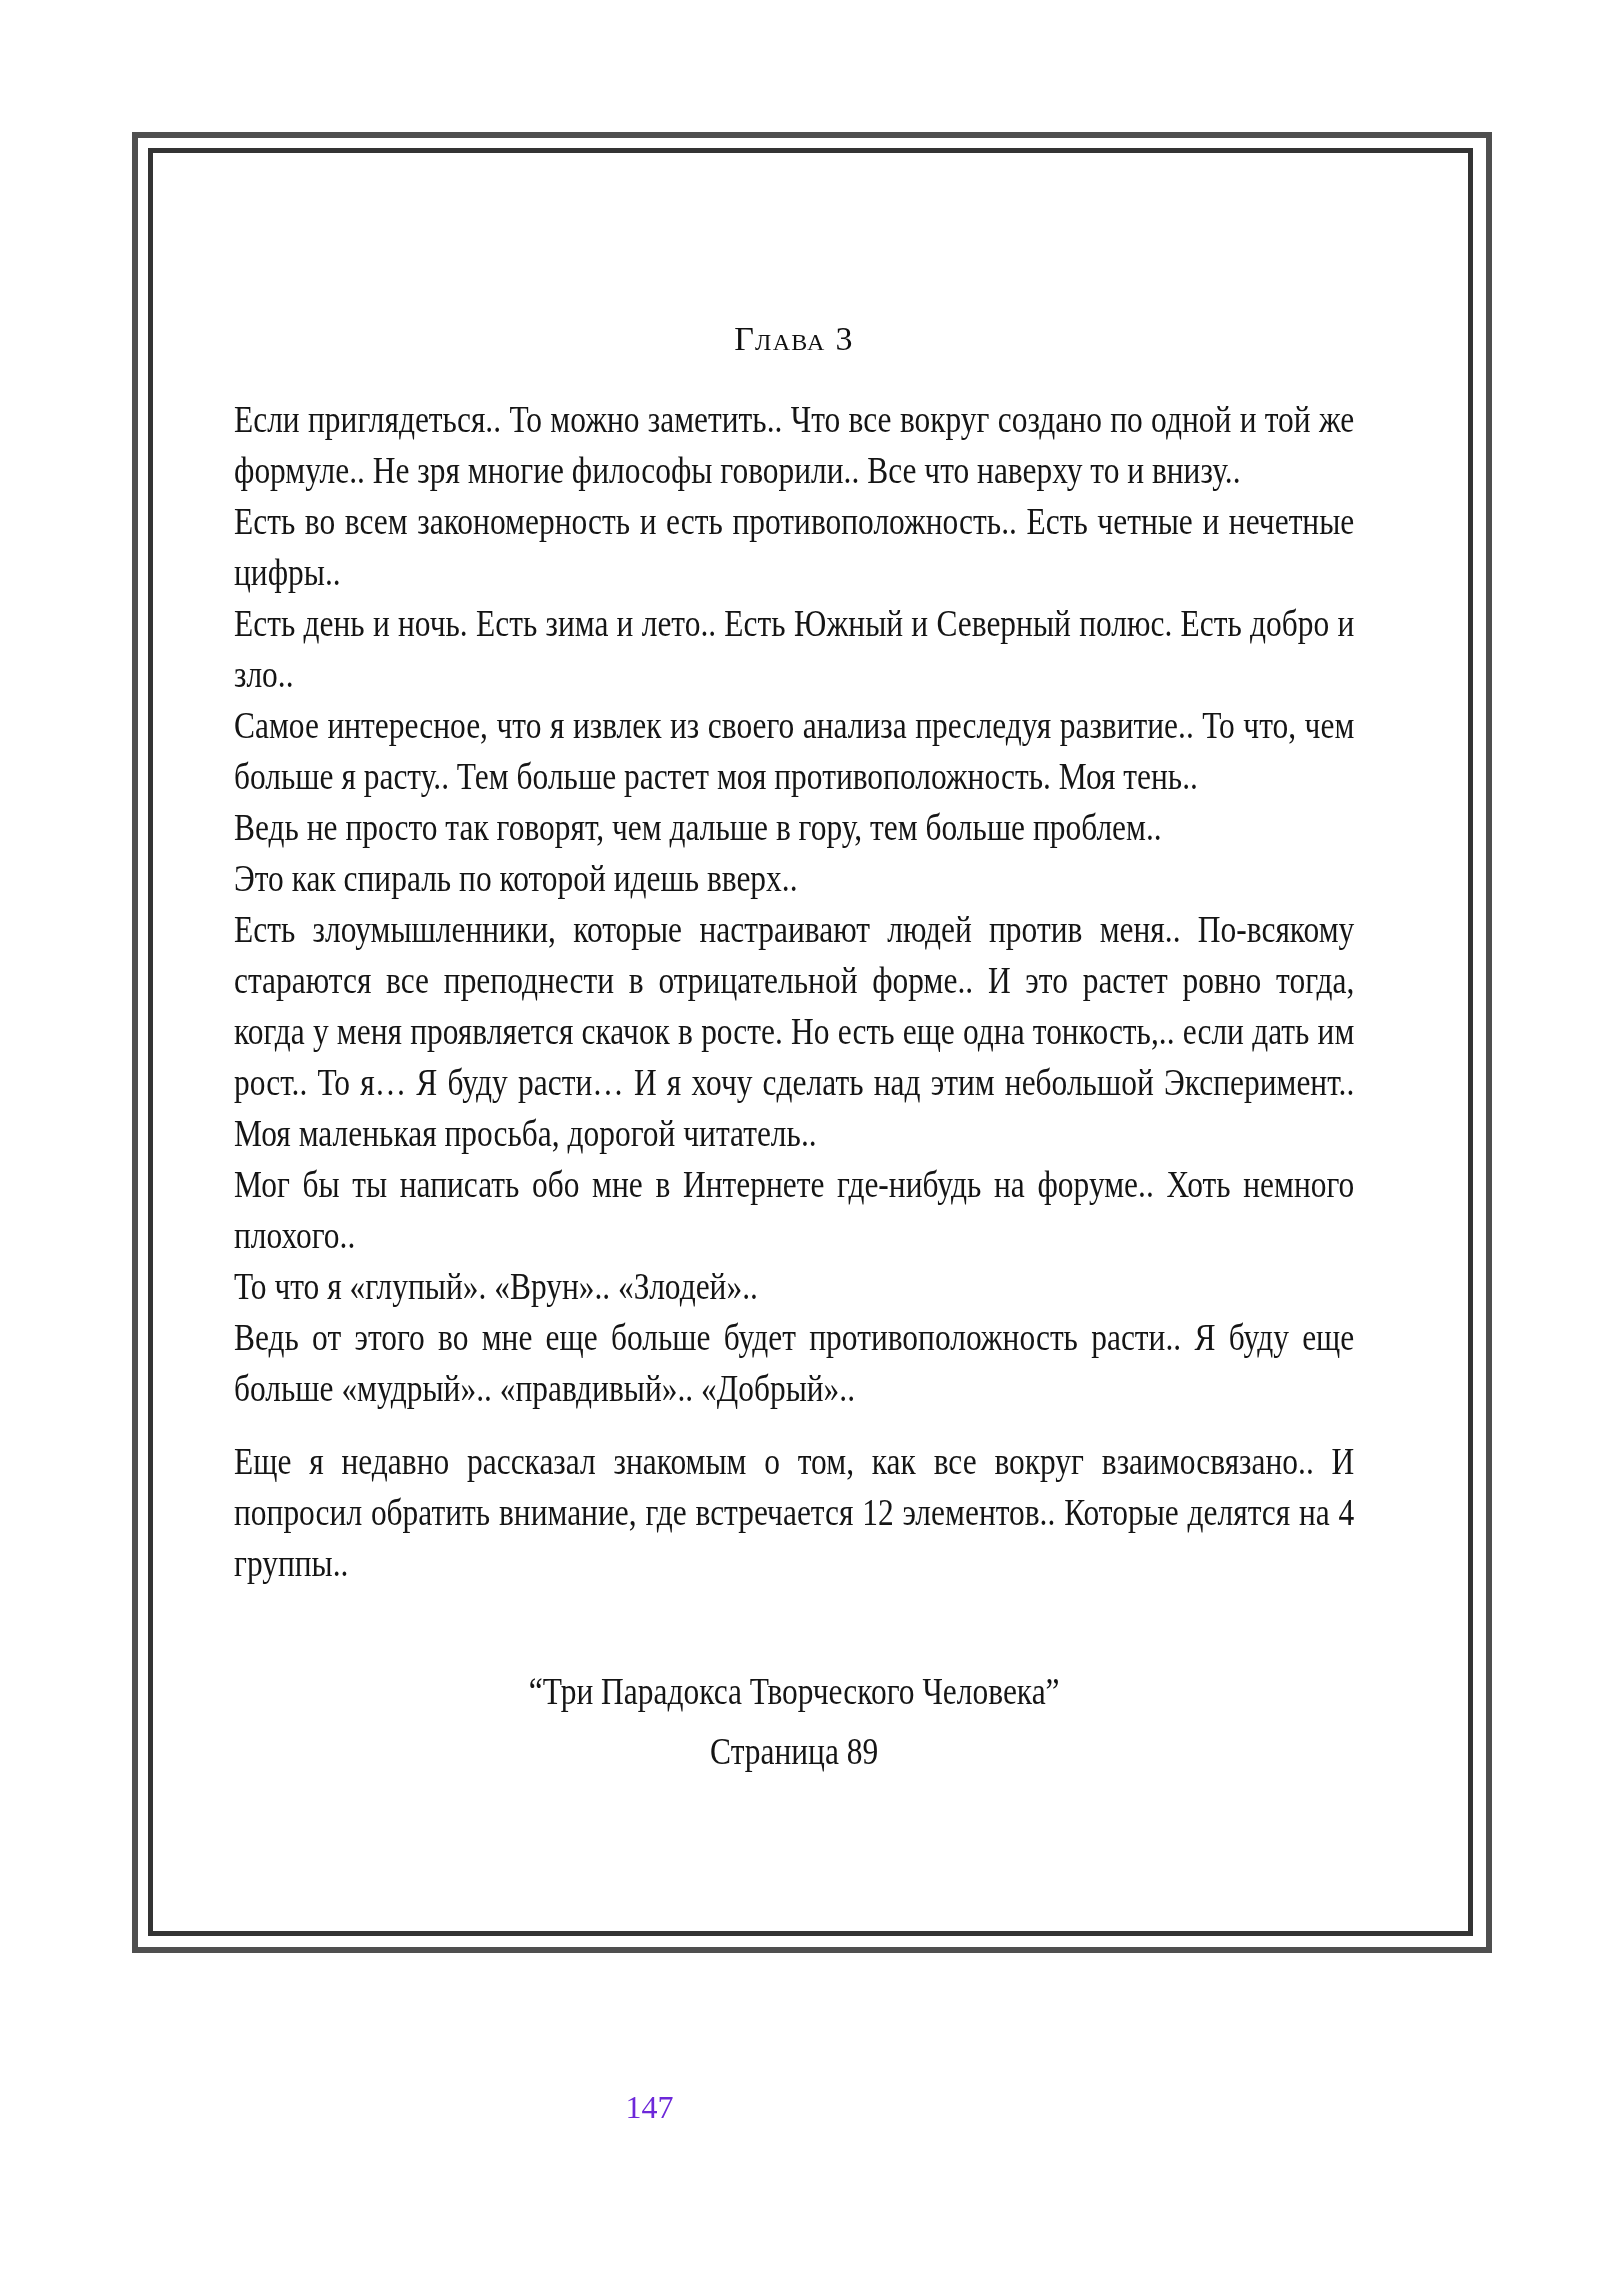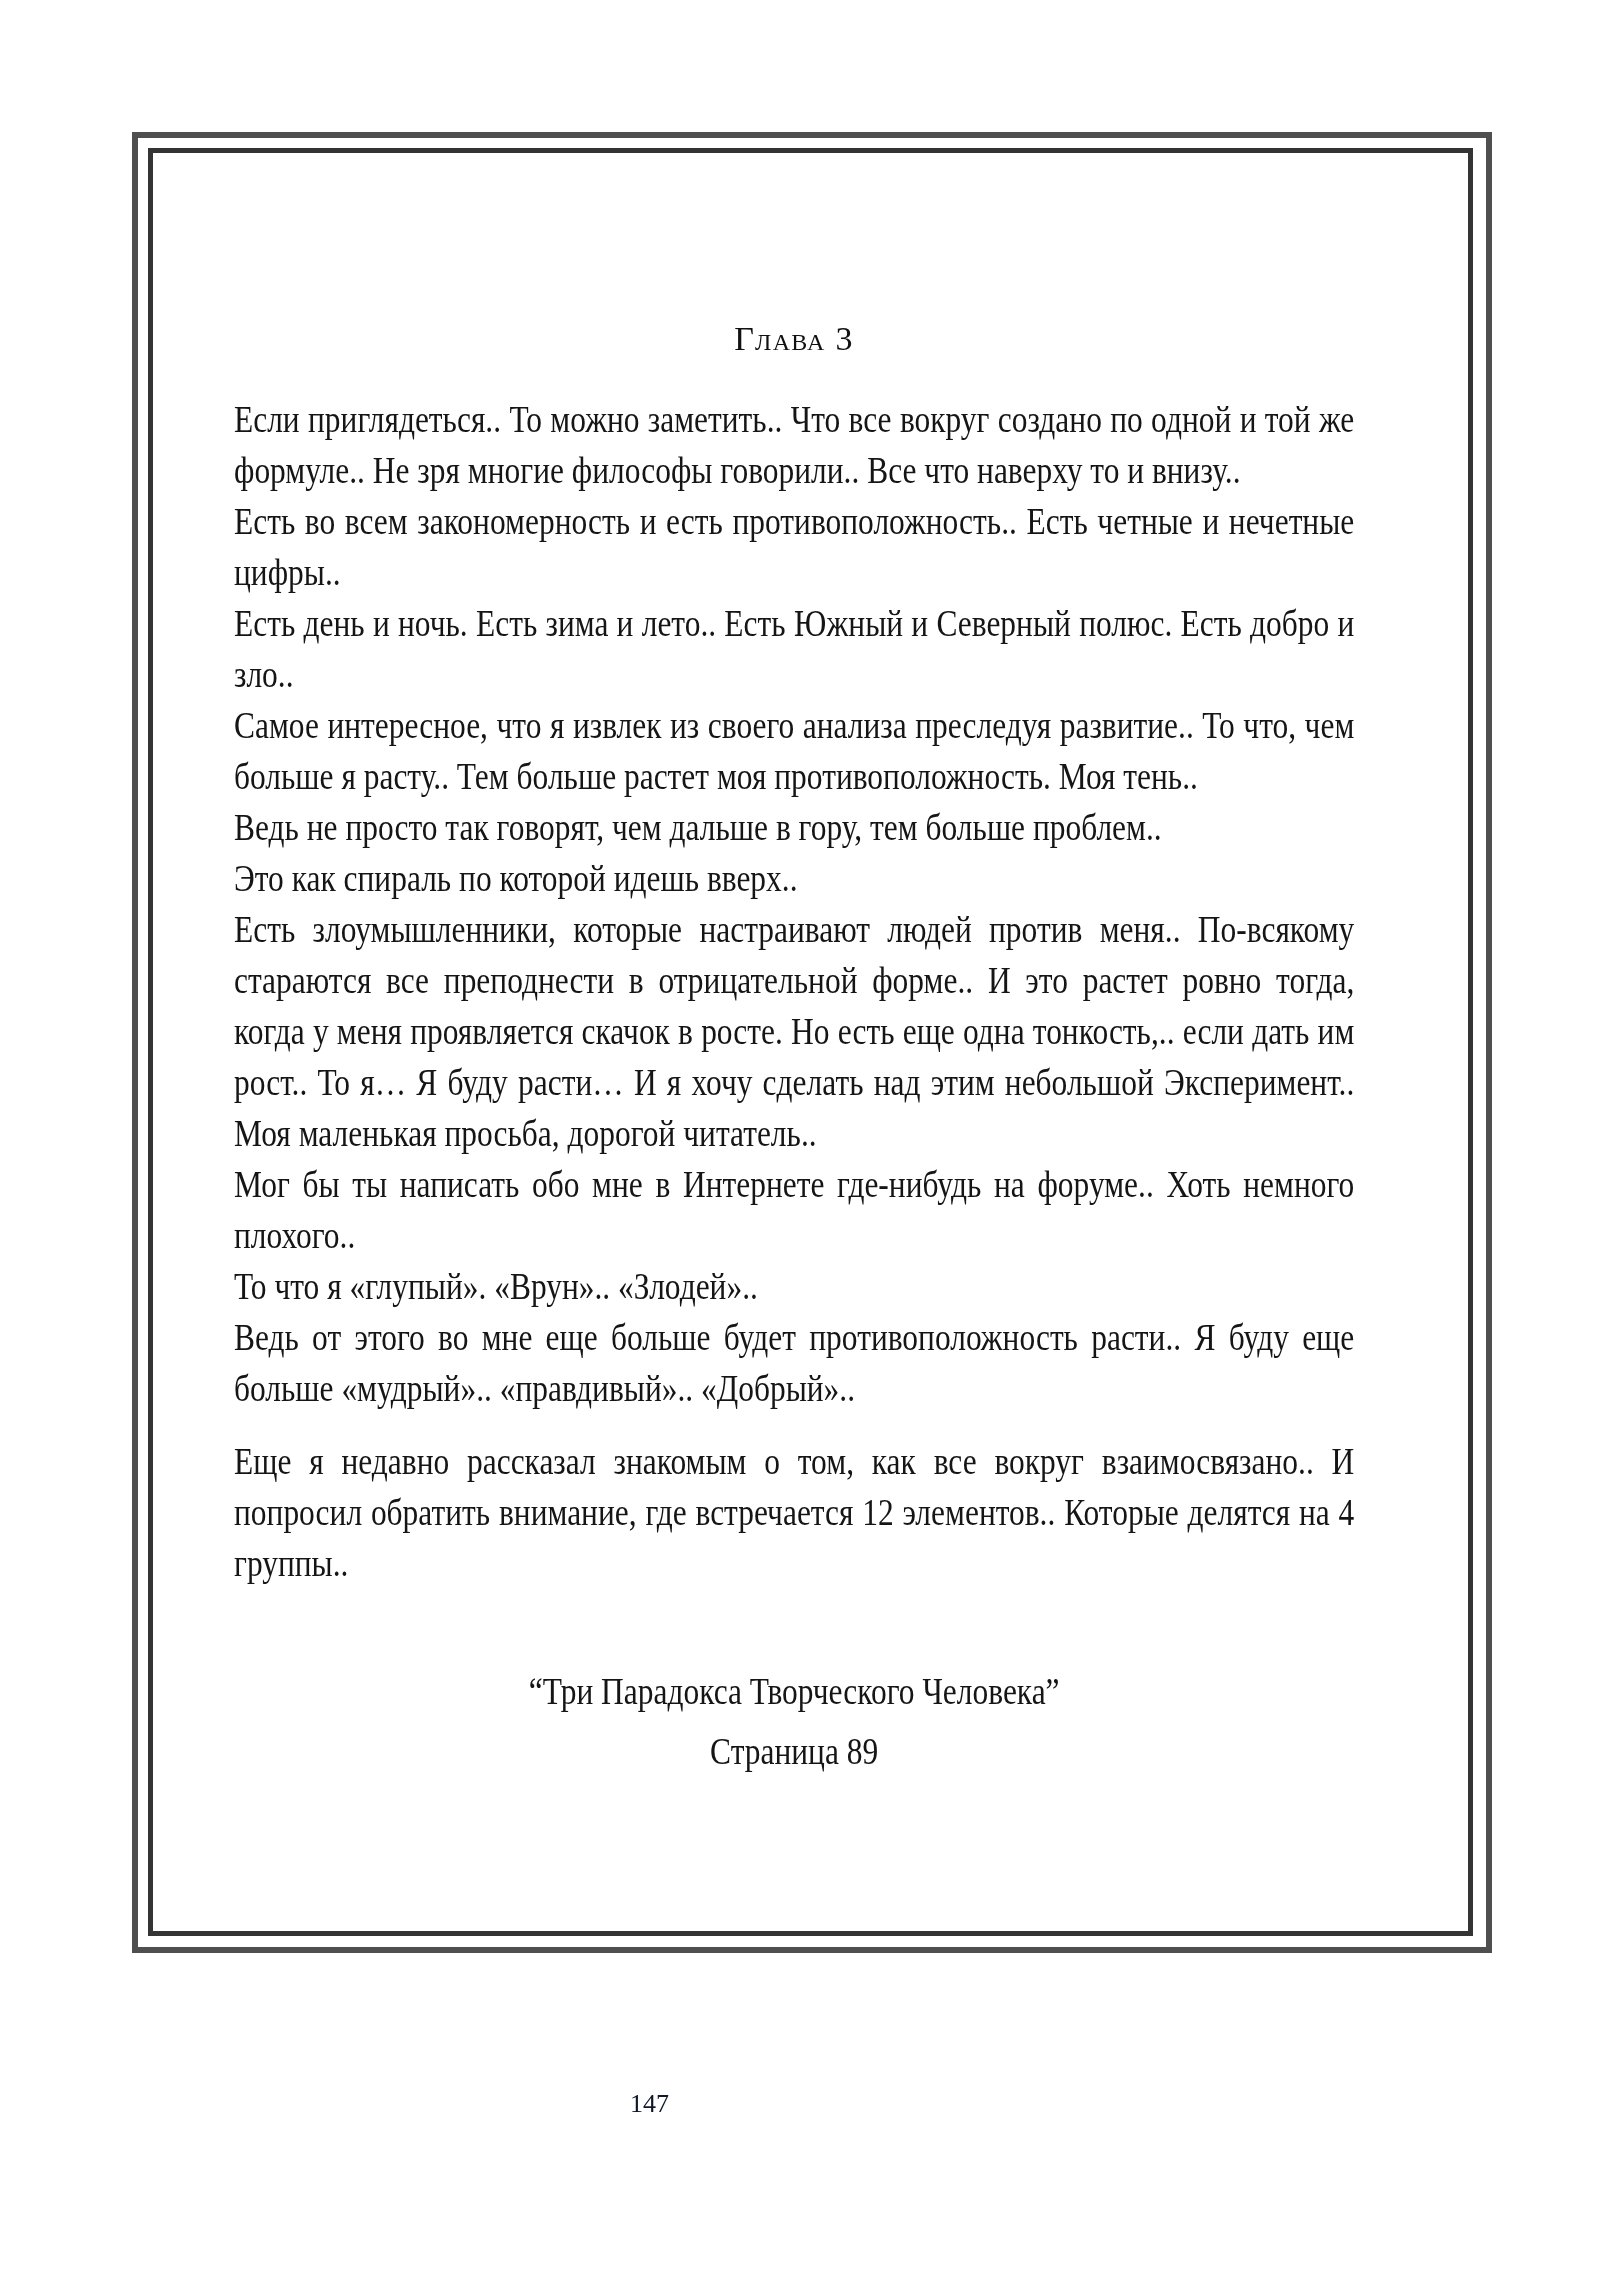--- a/index.html
+++ b/index.html
@@ -70,22 +70,22 @@
     font-size: 37px;
     line-height: 60px;
     color: #151515;
   }
   .page-number {
     position: absolute;
     left: 0;
     top: 2089px;
     width: 1299px;
     text-align: center;
-    font-size: 26px;
-    color: #0f172a;
+    font-size: 32px;
+    color: #6d28d9;
   }
 </style>
 </head>
 <body>
 
 <div class="frame-outer"></div>
 <div class="frame-inner"></div>
 
 <div class="content">
   <div class="chapter-heading">Глава 3</div>

